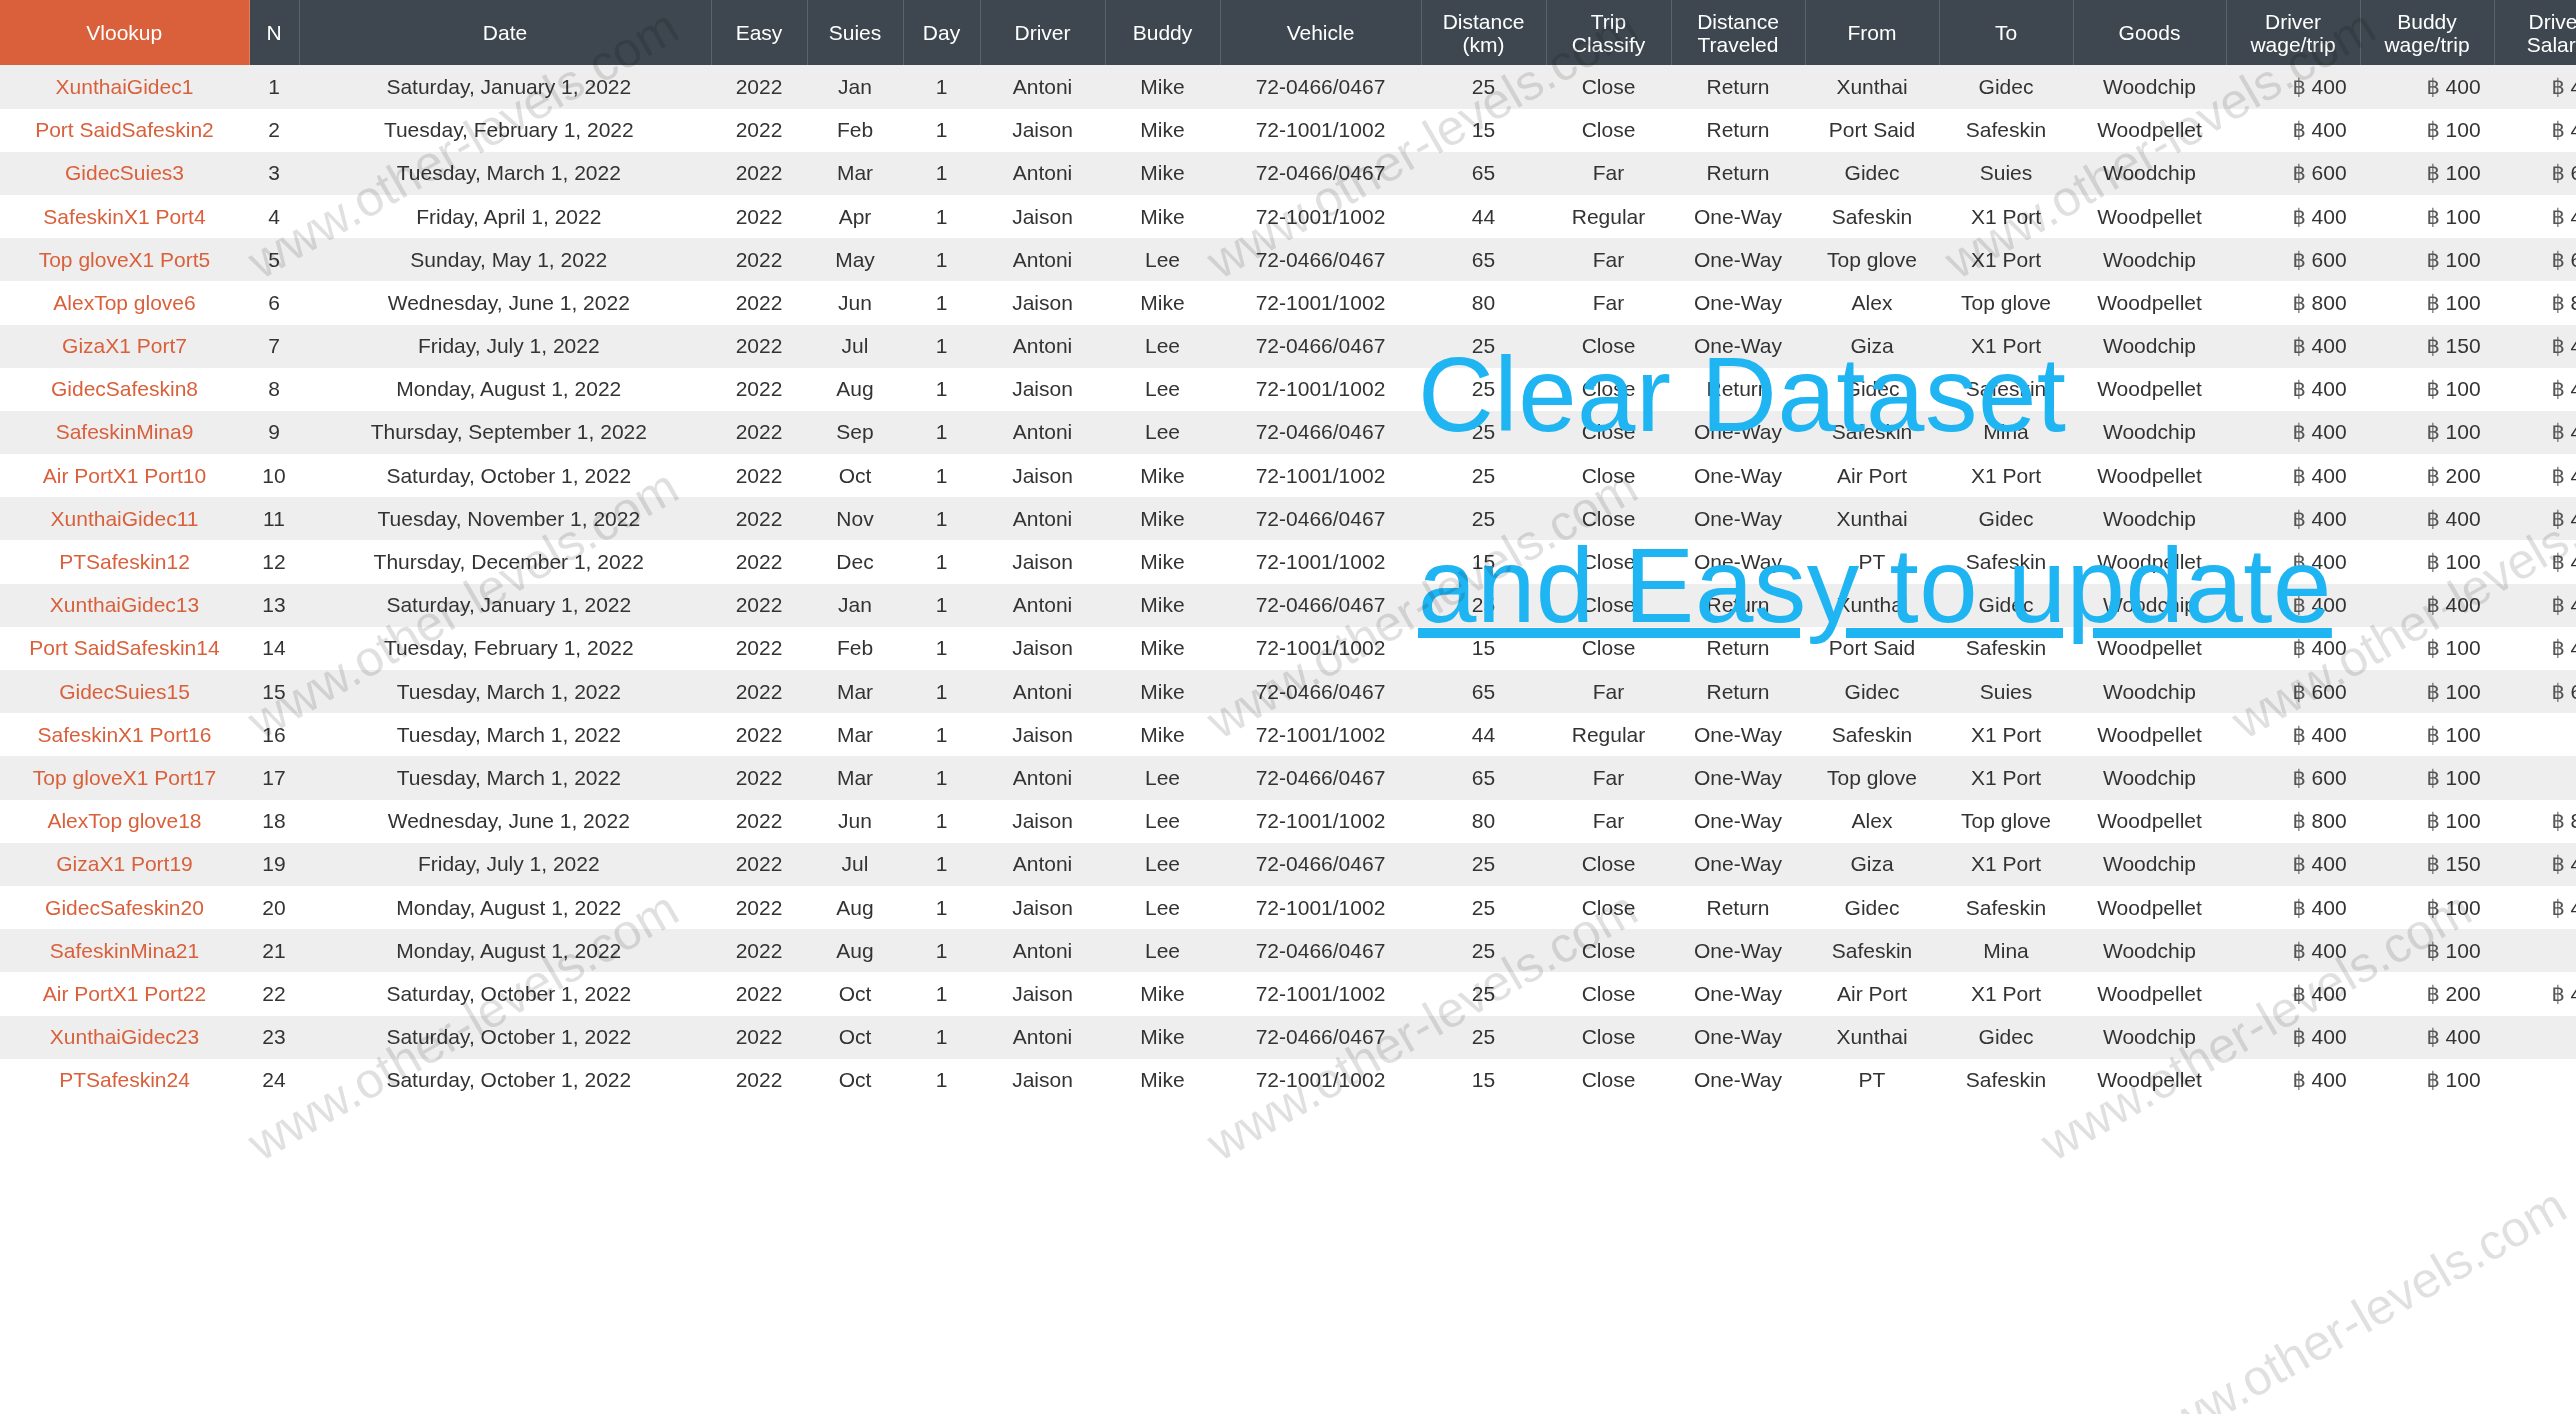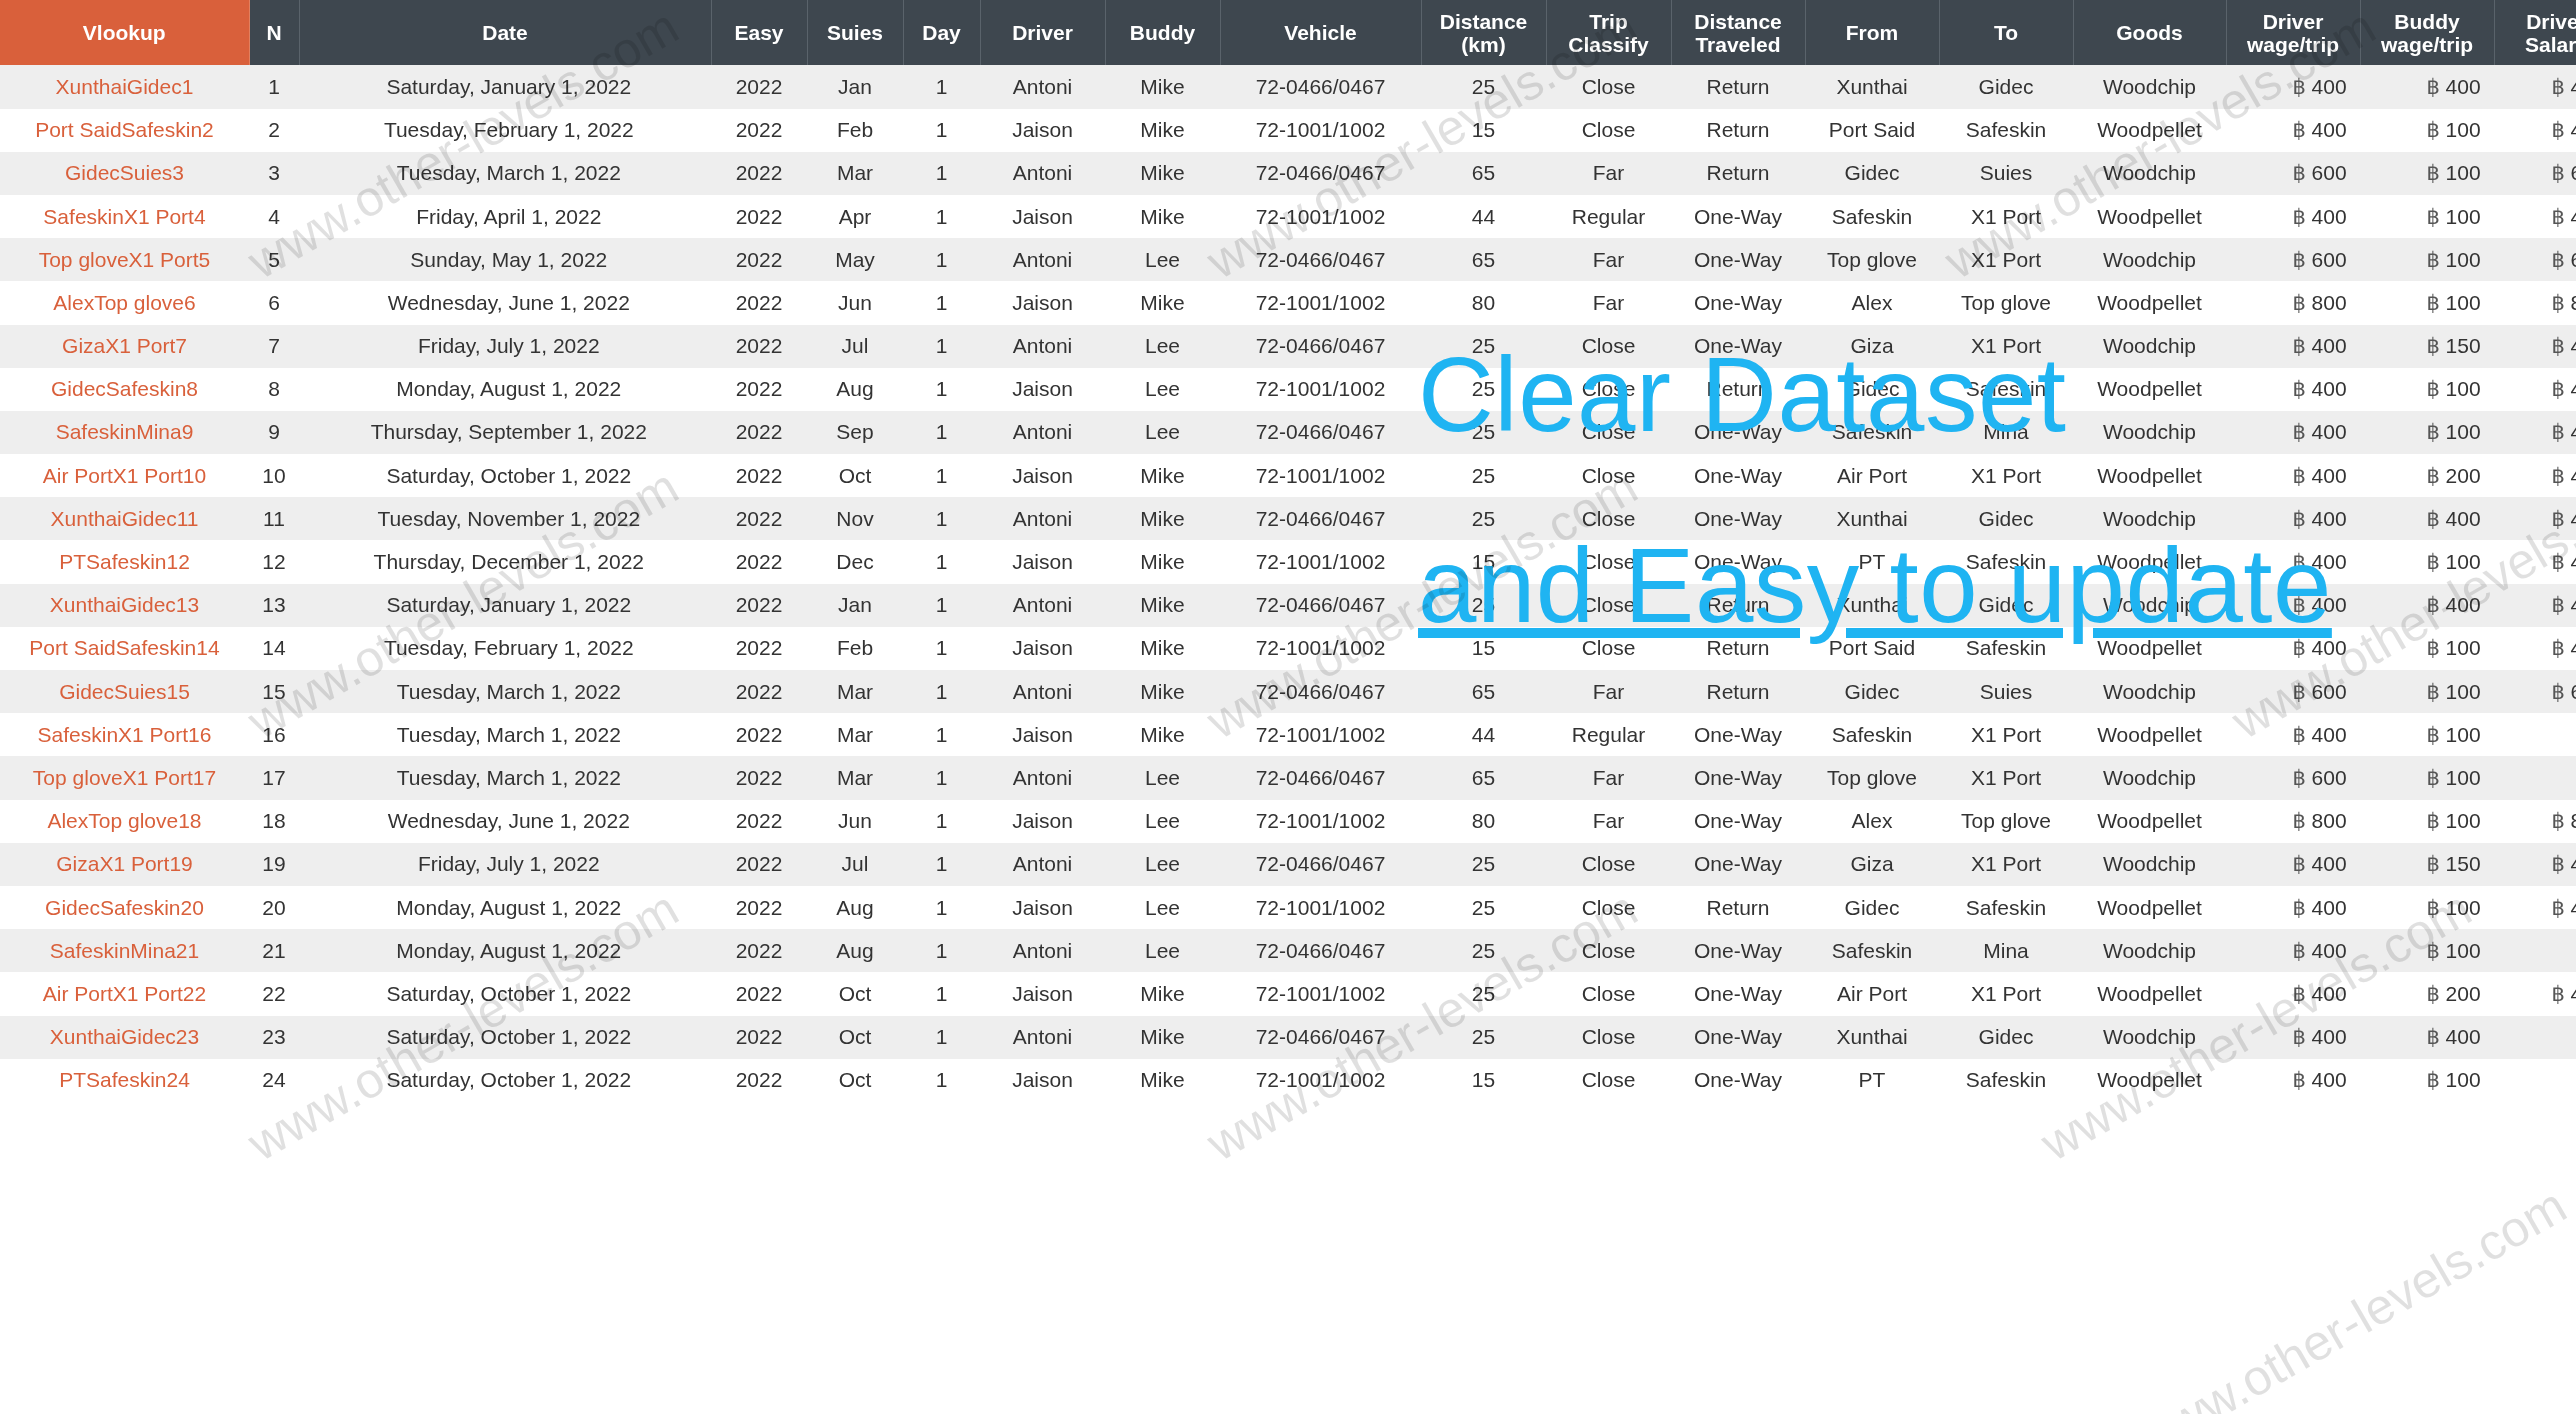--- a/index.html
+++ b/index.html
@@ -13,21 +13,21 @@
   }
   .sheet { width: 100%; position: relative; }
   table {
     border-collapse: collapse;
     width: 100%;
     table-layout: fixed;
   }
   thead th {
     background: #3e474f;
     color: #ffffff;
-    font-weight: 700;
+    font-weight: 400;
     font-size: 21px;
     padding: 9.6px 5.8px;
     text-align: center;
     border-right: 1px solid #5a636b;
     vertical-align: middle;
     line-height: 1.1;
   }
   thead th.vlookup-head {
     background: #d9603b;
     border-right: 1px solid #e2805f;

